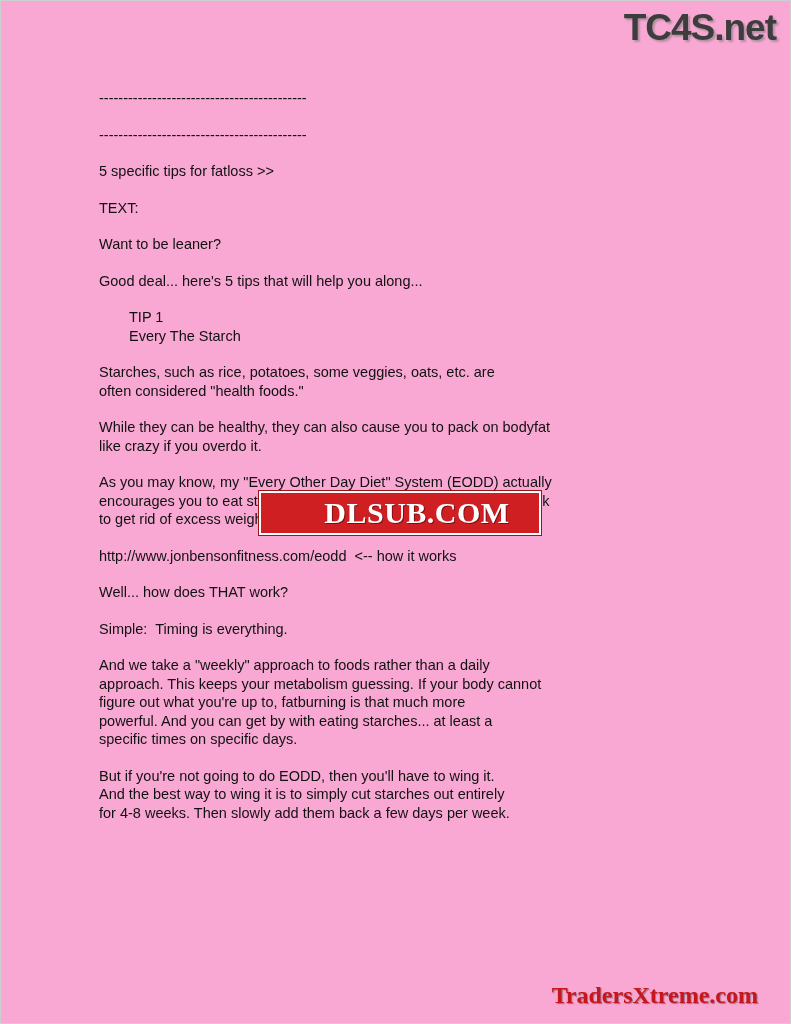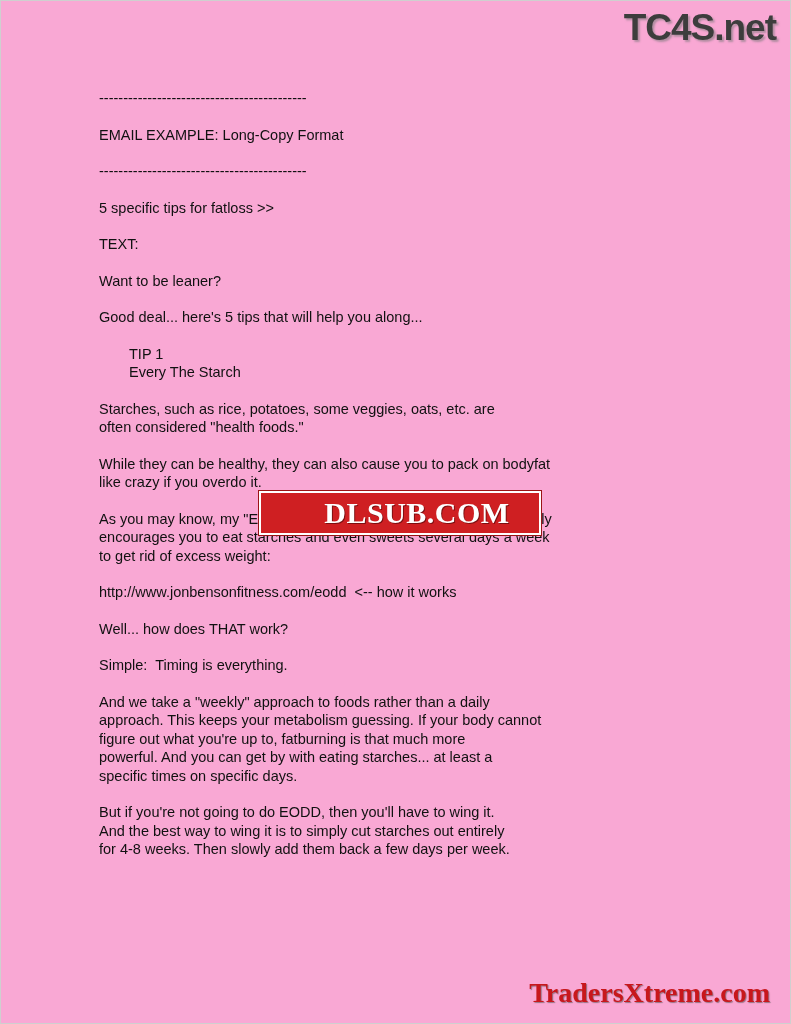--- a/index.html
+++ b/index.html
@@ -80,43 +80,42 @@
     font-weight: bold;
     font-size: 30px;
     color: #ffffff;
     letter-spacing: 0.5px;
     text-shadow: 1px 1px 0 #7c0f11;
     margin-left: 34px;
   }
   
   .bottom-logo {
     position: absolute;
-    right: 20px;
+    right: 32px;
     bottom: 14px;
     font-family: "Liberation Serif", serif;
     font-weight: bold;
-    font-size: 28px;
+    font-size: 24px;
     color: #c8171c;
     text-shadow: 1px 1px 1px rgba(80,80,80,0.6);
     white-space: nowrap;
     text-align: center;
   }
 </style>
 </head>
 <body>
 
 <div class="page">
 
   <div class="top-logo">TC4S.net</div>
 
   <div class="doc">
 
     <div class="rule">-------------------------------------------</div>
 
-    <div class="para">EMAIL EXAMPLE:  Long-Copy Format</div>
 
     <div class="rule">-------------------------------------------</div>
 
 
     <div class="para">5 specific tips for fatloss &gt;&gt;</div>
 
     <div class="para">TEXT:</div>
 
     <div class="para">Want to be leaner?</div>
 

